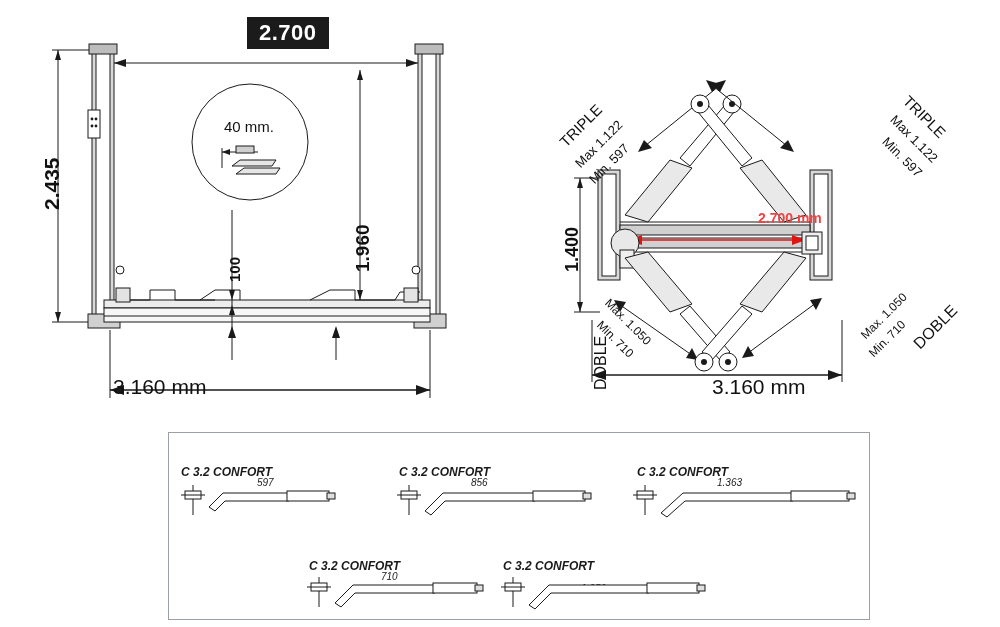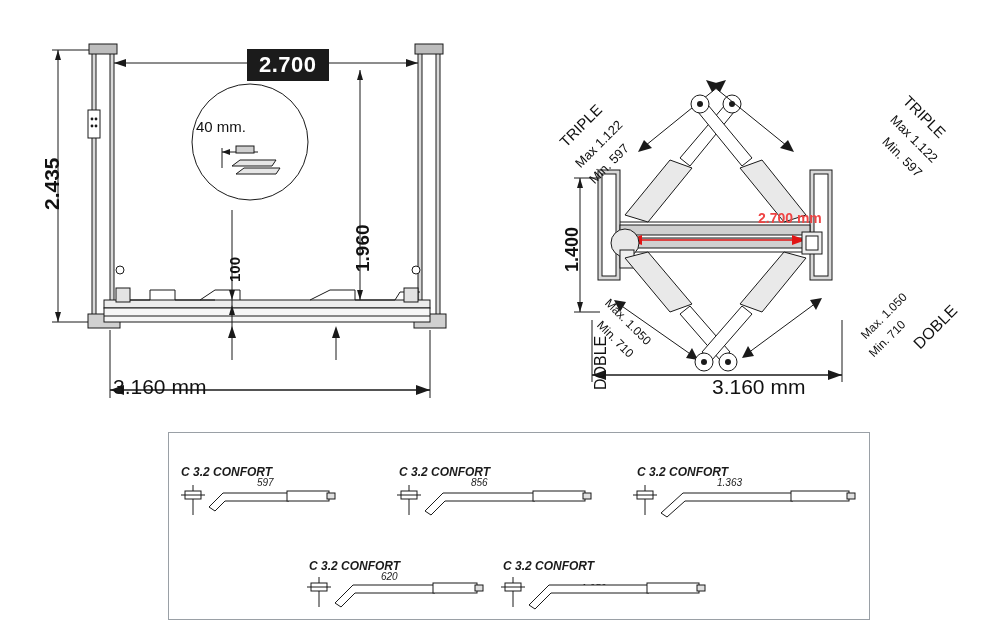--- a/index.html
+++ b/index.html
@@ -99,24 +99,24 @@
       <line x1="222" y1="148" x2="222" y2="168"></line>
       <line x1="222" y1="152" x2="258" y2="152"></line>
       <polygon points="222,152 230,149 230,155" fill="#1a1a1a" stroke="none"></polygon>
       <rect x="236" y="146" width="18" height="7" fill="#cfcfcf"></rect>
       <path d="M232 166 L272 166 L276 160 L240 160 Z" fill="#e6e6e6"></path>
       <path d="M236 174 L276 174 L280 168 L244 168 Z" fill="#e6e6e6"></path>
     </g>
   </svg>
 
   <div class="lbl rot90" style="left:40px;top:210px;font-size:21px;font-weight:bold;">2.435</div>
-  <div class="abs" style="left:218px;top:52px;padding-left:29px;"><span class="badge">2.700</span></div>
+  <div class="abs" style="left:218px;top:20px;padding-left:29px;"><span class="badge">2.700</span></div>
   <div class="lbl rot90" style="left:352px;top:272px;font-size:19px;font-weight:bold;">1.960</div>
   <div class="lbl rot90" style="left:226px;top:282px;font-size:15px;font-weight:bold;">100</div>
-  <div class="lbl" style="left:196px;top:118px;font-size:15px;">40 mm.</div>
+  <div class="lbl" style="left:224px;top:118px;font-size:15px;">40 mm.</div>
   <div class="lbl big" style="left:113px;top:375px;">3.160 mm</div>
 
   <svg class="abs" style="left:520px;top:0;" width="480" height="420">
     <g stroke="#1a1a1a" fill="none" stroke-width="1">
 
       <rect x="78" y="170" width="22" height="110" fill="#d9d9d9"></rect>
       <rect x="82" y="174" width="14" height="102" fill="#ffffff"></rect>
 
       <rect x="290" y="170" width="22" height="110" fill="#d9d9d9"></rect>
       <rect x="294" y="174" width="14" height="102" fill="#ffffff"></rect>
@@ -239,21 +239,21 @@
         <rect x="6" y="10" width="16" height="8" fill="#ffffff"></rect>
         <line x1="2" y1="14" x2="26" y2="14"></line>
         <path d="M30 32 L52 12 L162 12 L162 20 L54 20 L36 36 Z" fill="#ffffff"></path>
         <rect x="160" y="10" width="58" height="10" fill="#ffffff"></rect>
         <rect x="216" y="12" width="8" height="6" fill="#e0e0e0"></rect>
       </g>
     </svg>
 
 
     <div class="sub" style="position:absolute;left:140px;top:126px;">C 3.2 CONFORT</div>
-    <div class="armnum" style="position:absolute;left:212px;top:138px;">620</div>
+    <div class="armnum" style="position:absolute;left:212px;top:138px;">710</div>
     <svg class="abs" style="left:136px;top:142px;" width="220" height="44">
       <g stroke="#1a1a1a" fill="none" stroke-width="1">
         <line x1="14" y1="2" x2="14" y2="32"></line>
         <rect x="6" y="8" width="16" height="8" fill="#ffffff"></rect>
         <line x1="2" y1="12" x2="26" y2="12"></line>
         <path d="M30 28 L48 10 L130 10 L130 18 L50 18 L36 32 Z" fill="#ffffff"></path>
         <rect x="128" y="8" width="44" height="10" fill="#ffffff"></rect>
         <rect x="170" y="10" width="8" height="6" fill="#e0e0e0"></rect>
       </g>
     </svg>

